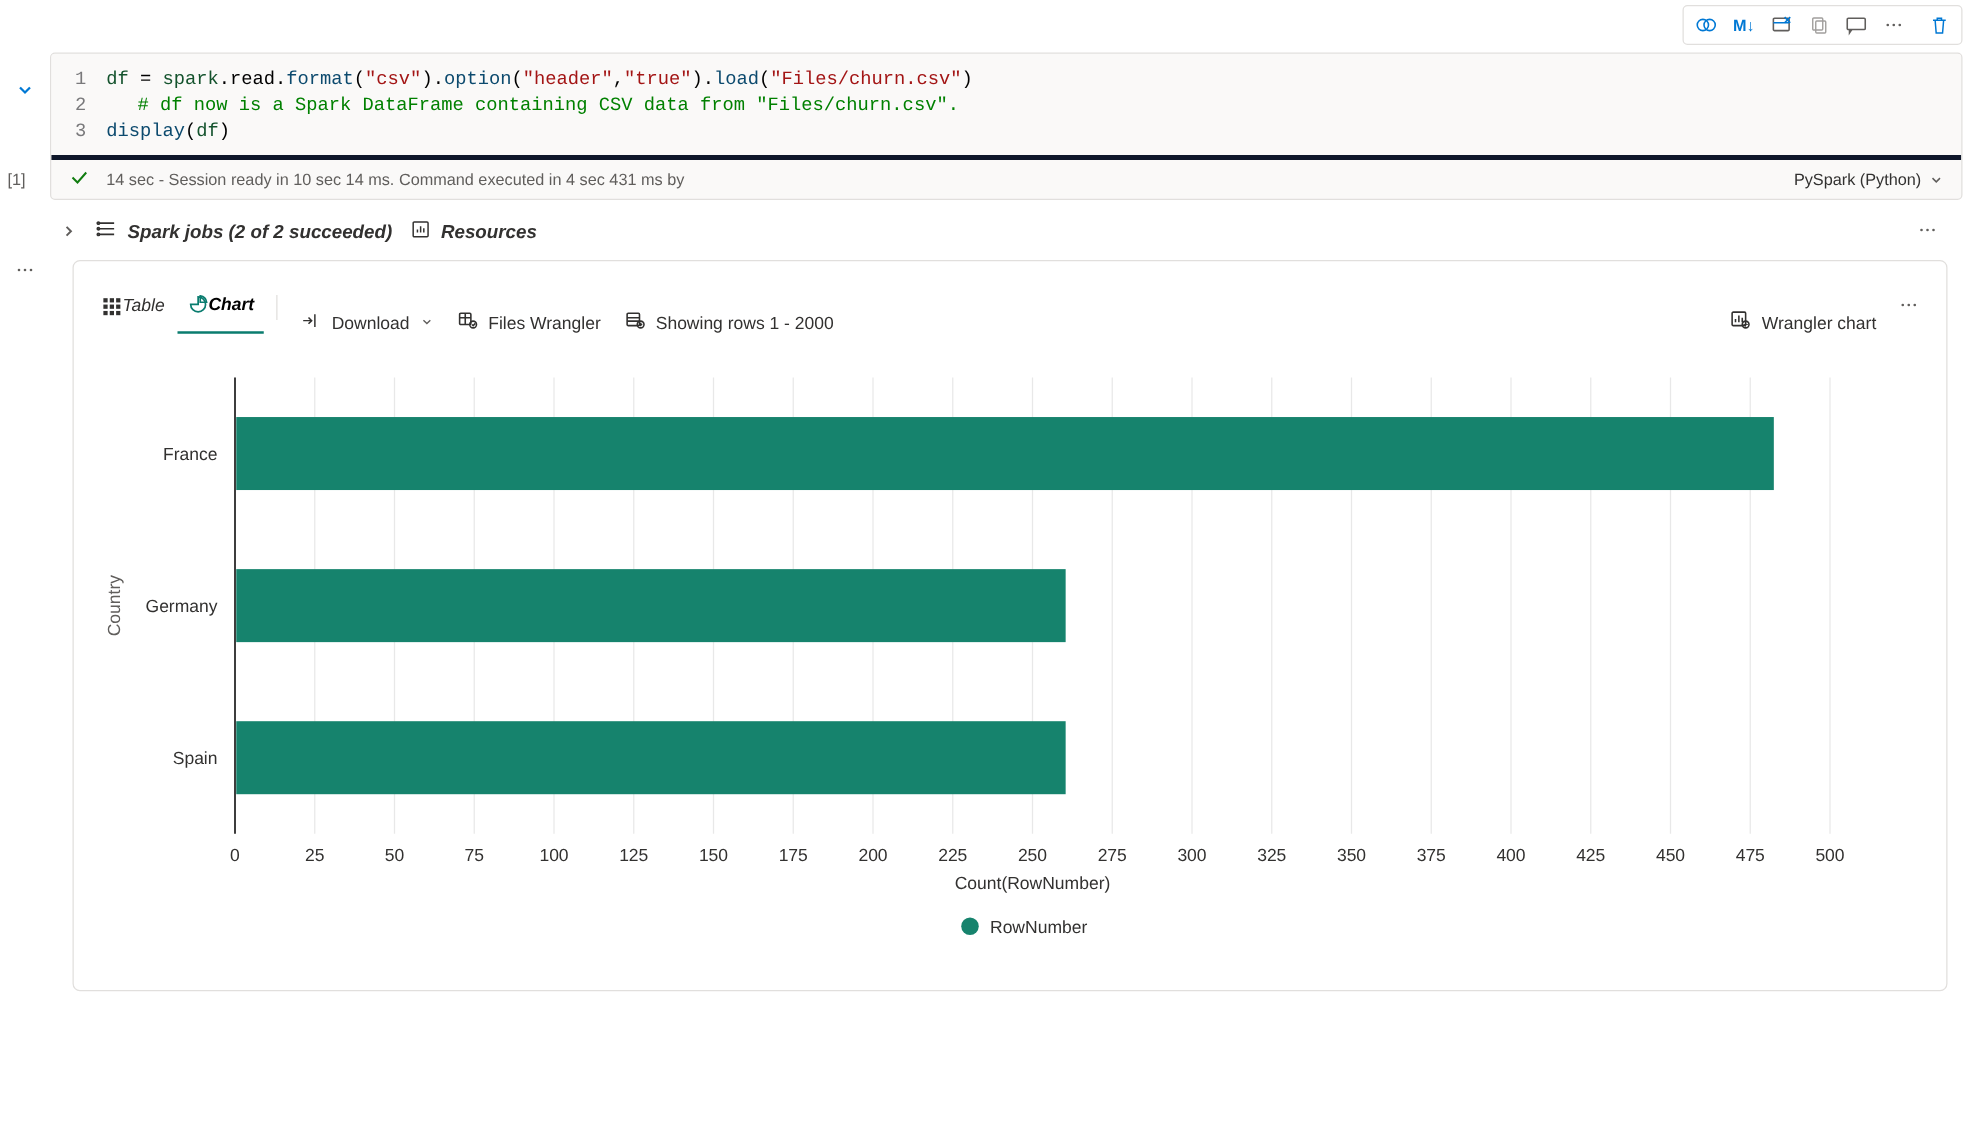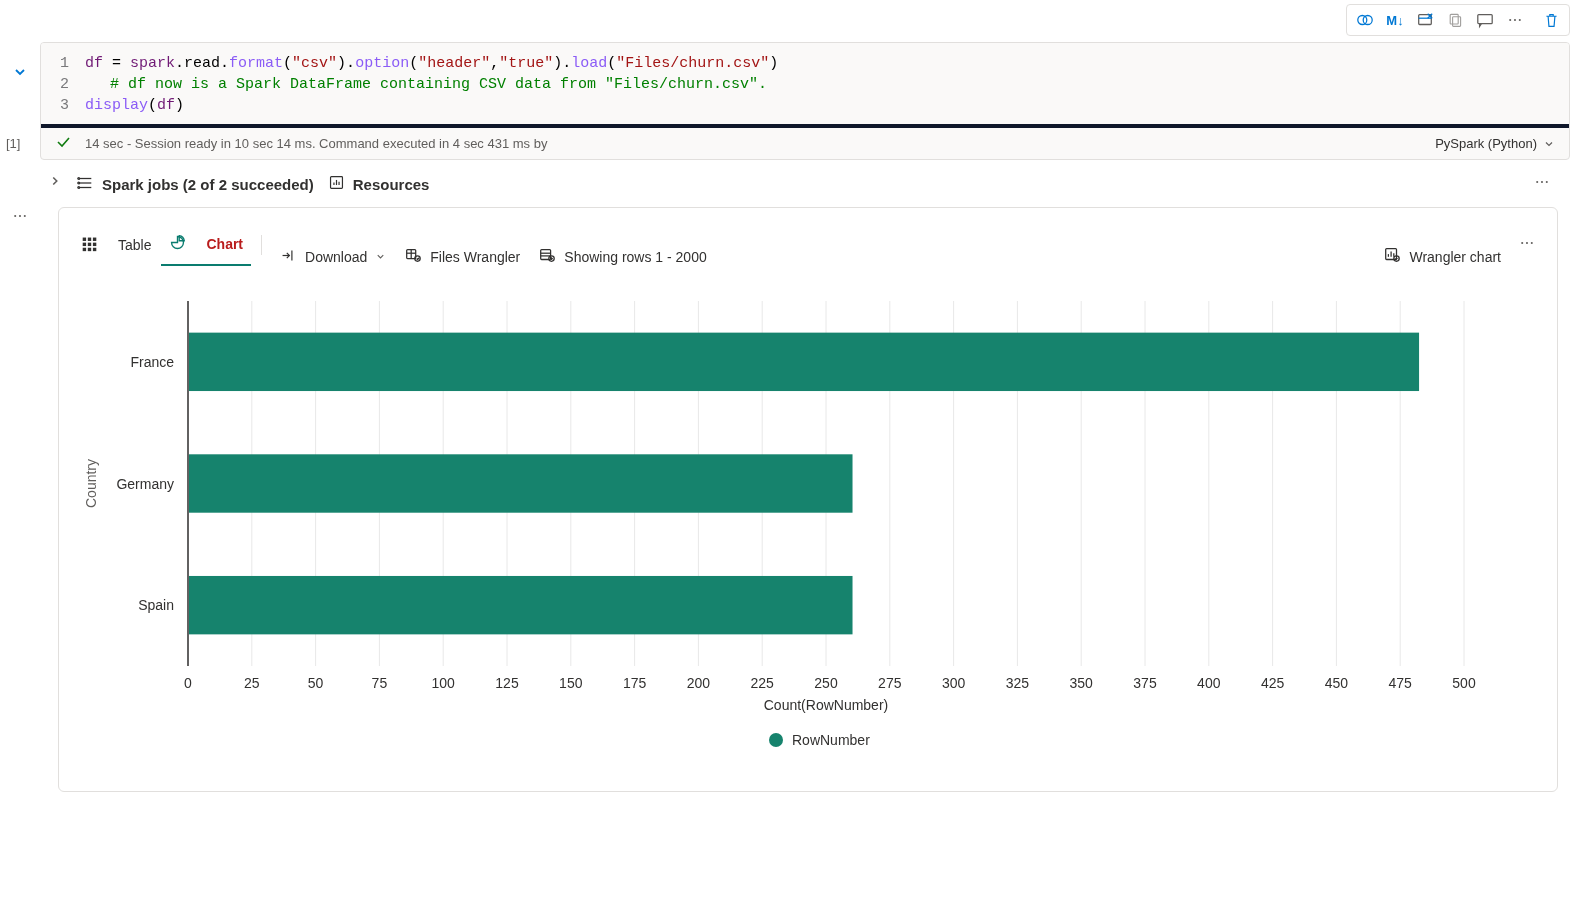--- a/index.html
+++ b/index.html
@@ -78,23 +78,23 @@
       width: 36px;
       text-align: right;
       color: #79797b;
       padding-right: 16px;
       user-select: none;
     }
     .code-content {
       flex: 1;
       white-space: pre;
     }
-    .code-content .tk-ident { color: #701a75; }
+    .code-content .tk-ident { color: #14532d; }
     .code-content .tk-plain { color: #000000; }
-    .code-content .tk-fn { color: #8b5cf6; }
+    .code-content .tk-fn { color: #0c4a6e; }
     .code-content .tk-str { color: #a31515; }
     .code-content .tk-comment { color: #008000; margin-left: 25px; }
     
     .status-row {
       display: flex;
       align-items: center;
       padding: 6px 14px;
       border-top: 4px solid #0f172a;
       font-size: 13px;
       color: #605e5c;
@@ -115,24 +115,25 @@
       position: absolute;
       left: 6px;
       top: 136px;
       font-size: 13px;
       color: #605e5c;
     }
     
     
     .meta-row {
       display: flex;
-      align-items: flex-start;
+      align-items: flex-end;
       gap: 14px;
       padding: 14px 8px 12px 48px;
       font-size: 15px;
+      font-style: italic;
     }
     .meta-row .expand {
       color: #605e5c;
       cursor: pointer;
     }
     .meta-row .meta-item {
       display: flex;
       align-items: center;
       gap: 8px;
       cursor: pointer;
@@ -165,28 +166,29 @@
     .output-toolbar {
       display: flex;
       align-items: center;
       gap: 2px;
       padding: 10px 14px 0 14px;
       font-size: 14px;
       color: #323130;
     }
     .output-toolbar .tab {
       display: flex;
-      align-items: center;
-      gap: 20px;
+      align-items: flex-start;
+      gap: 0;
       padding: 6px 8px 10px 8px;
       cursor: pointer;
       color: #323130;
+      font-style: italic;
     }
     .output-toolbar .tab.active {
-      color: #b91c1c;
+      color: #000000;
       border-bottom: 2px solid #0a7c6f;
       font-weight: 600;
     }
     .output-toolbar .divider {
       width: 1px;
       height: 20px;
       background: #e1dfdd;
       margin: 0 8px 4px 8px;
     }
     .output-toolbar .tool-btn {

